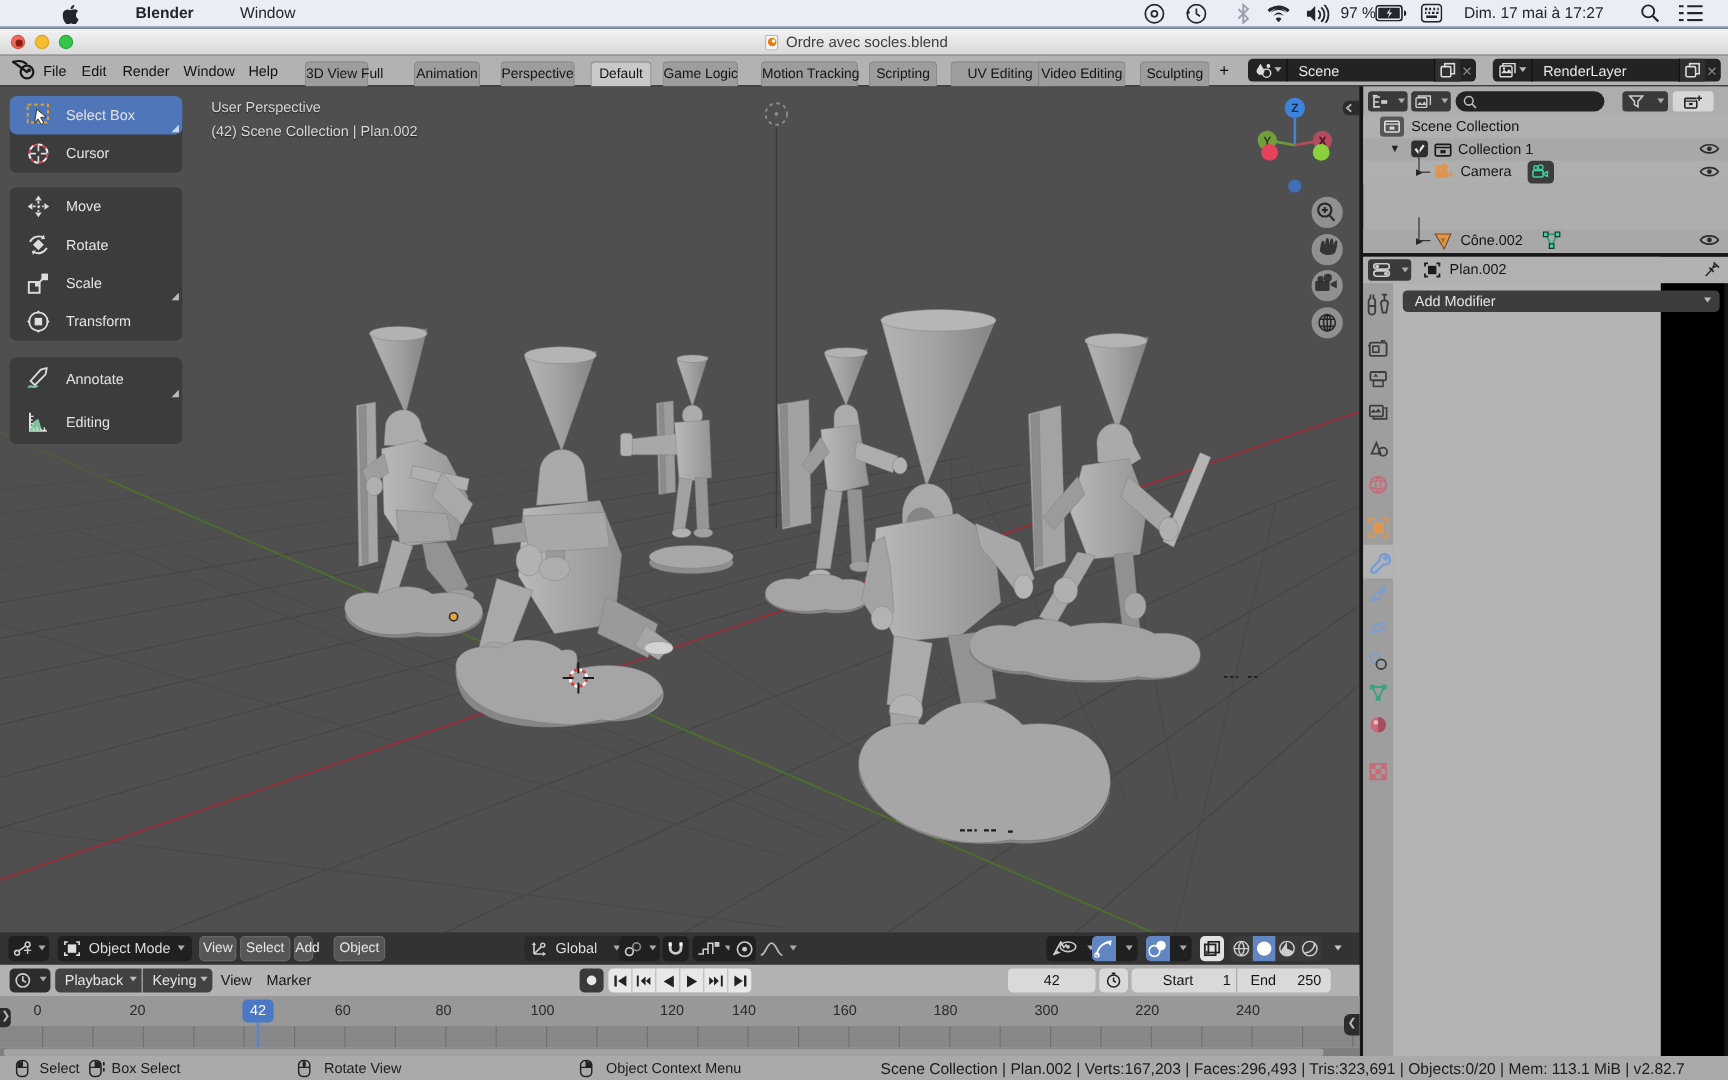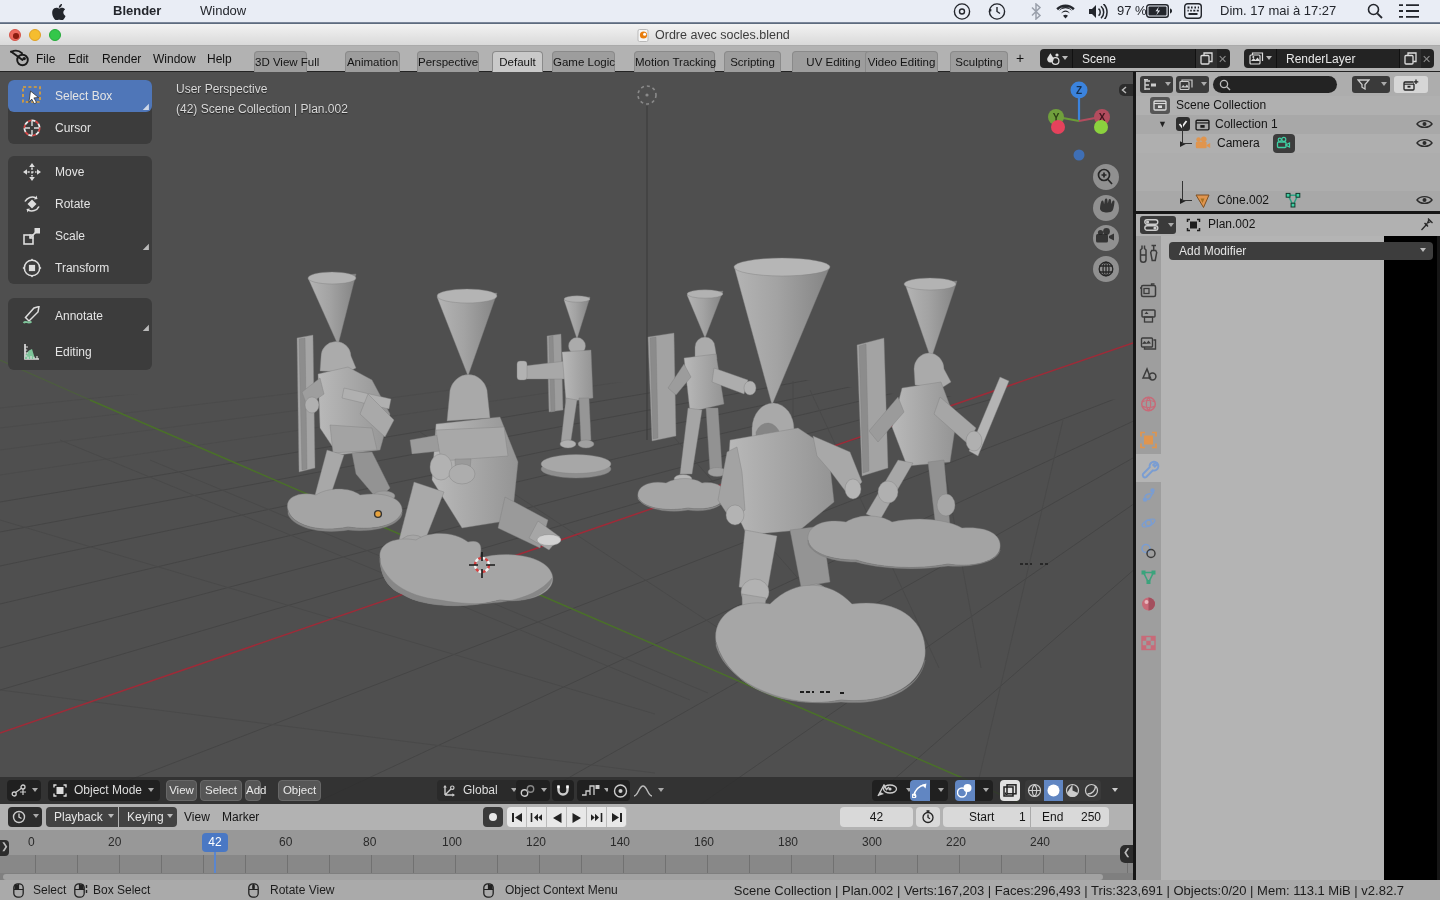--- a/index.html
+++ b/index.html
@@ -873,21 +873,21 @@
       <div style="position:absolute;left:87px;top:0;width:1px;height:20px;background:#aaa"></div>
       <span style="position:absolute;left:99px;top:2.5px">End</span>
       <span style="position:absolute;left:138px;top:2.5px">250</span>
     </div>
   <div id="tl-ruler">
     <span class="rn" style="left:28px">0</span>
       <span class="rn" style="left:108px">20</span>
       <span class="rn" style="left:279px">60</span>
       <span class="rn" style="left:363px">80</span>
       <span class="rn" style="left:442px">100</span>
-      <span class="rn" style="left:526px">120</span>
+      <span class="rn" style="left:550px">120</span>
       <span class="rn" style="left:610px">140</span>
       <span class="rn" style="left:694px">160</span>
       <span class="rn" style="left:778px">180</span>
       <span class="rn" style="left:862px">300</span>
       <span class="rn" style="left:946px">220</span>
       <span class="rn" style="left:1030px">240</span>
     <div style="position:absolute;left:202px;top:3px;width:26px;height:19px;background:#4a78c4;border-radius:4px;color:#fff;text-align:center;line-height:19px;font-size:12px">42</div>
   </div>
   <div id="tl-track">
     <svg width="1133" height="18" style="position:absolute;left:0;top:0">

